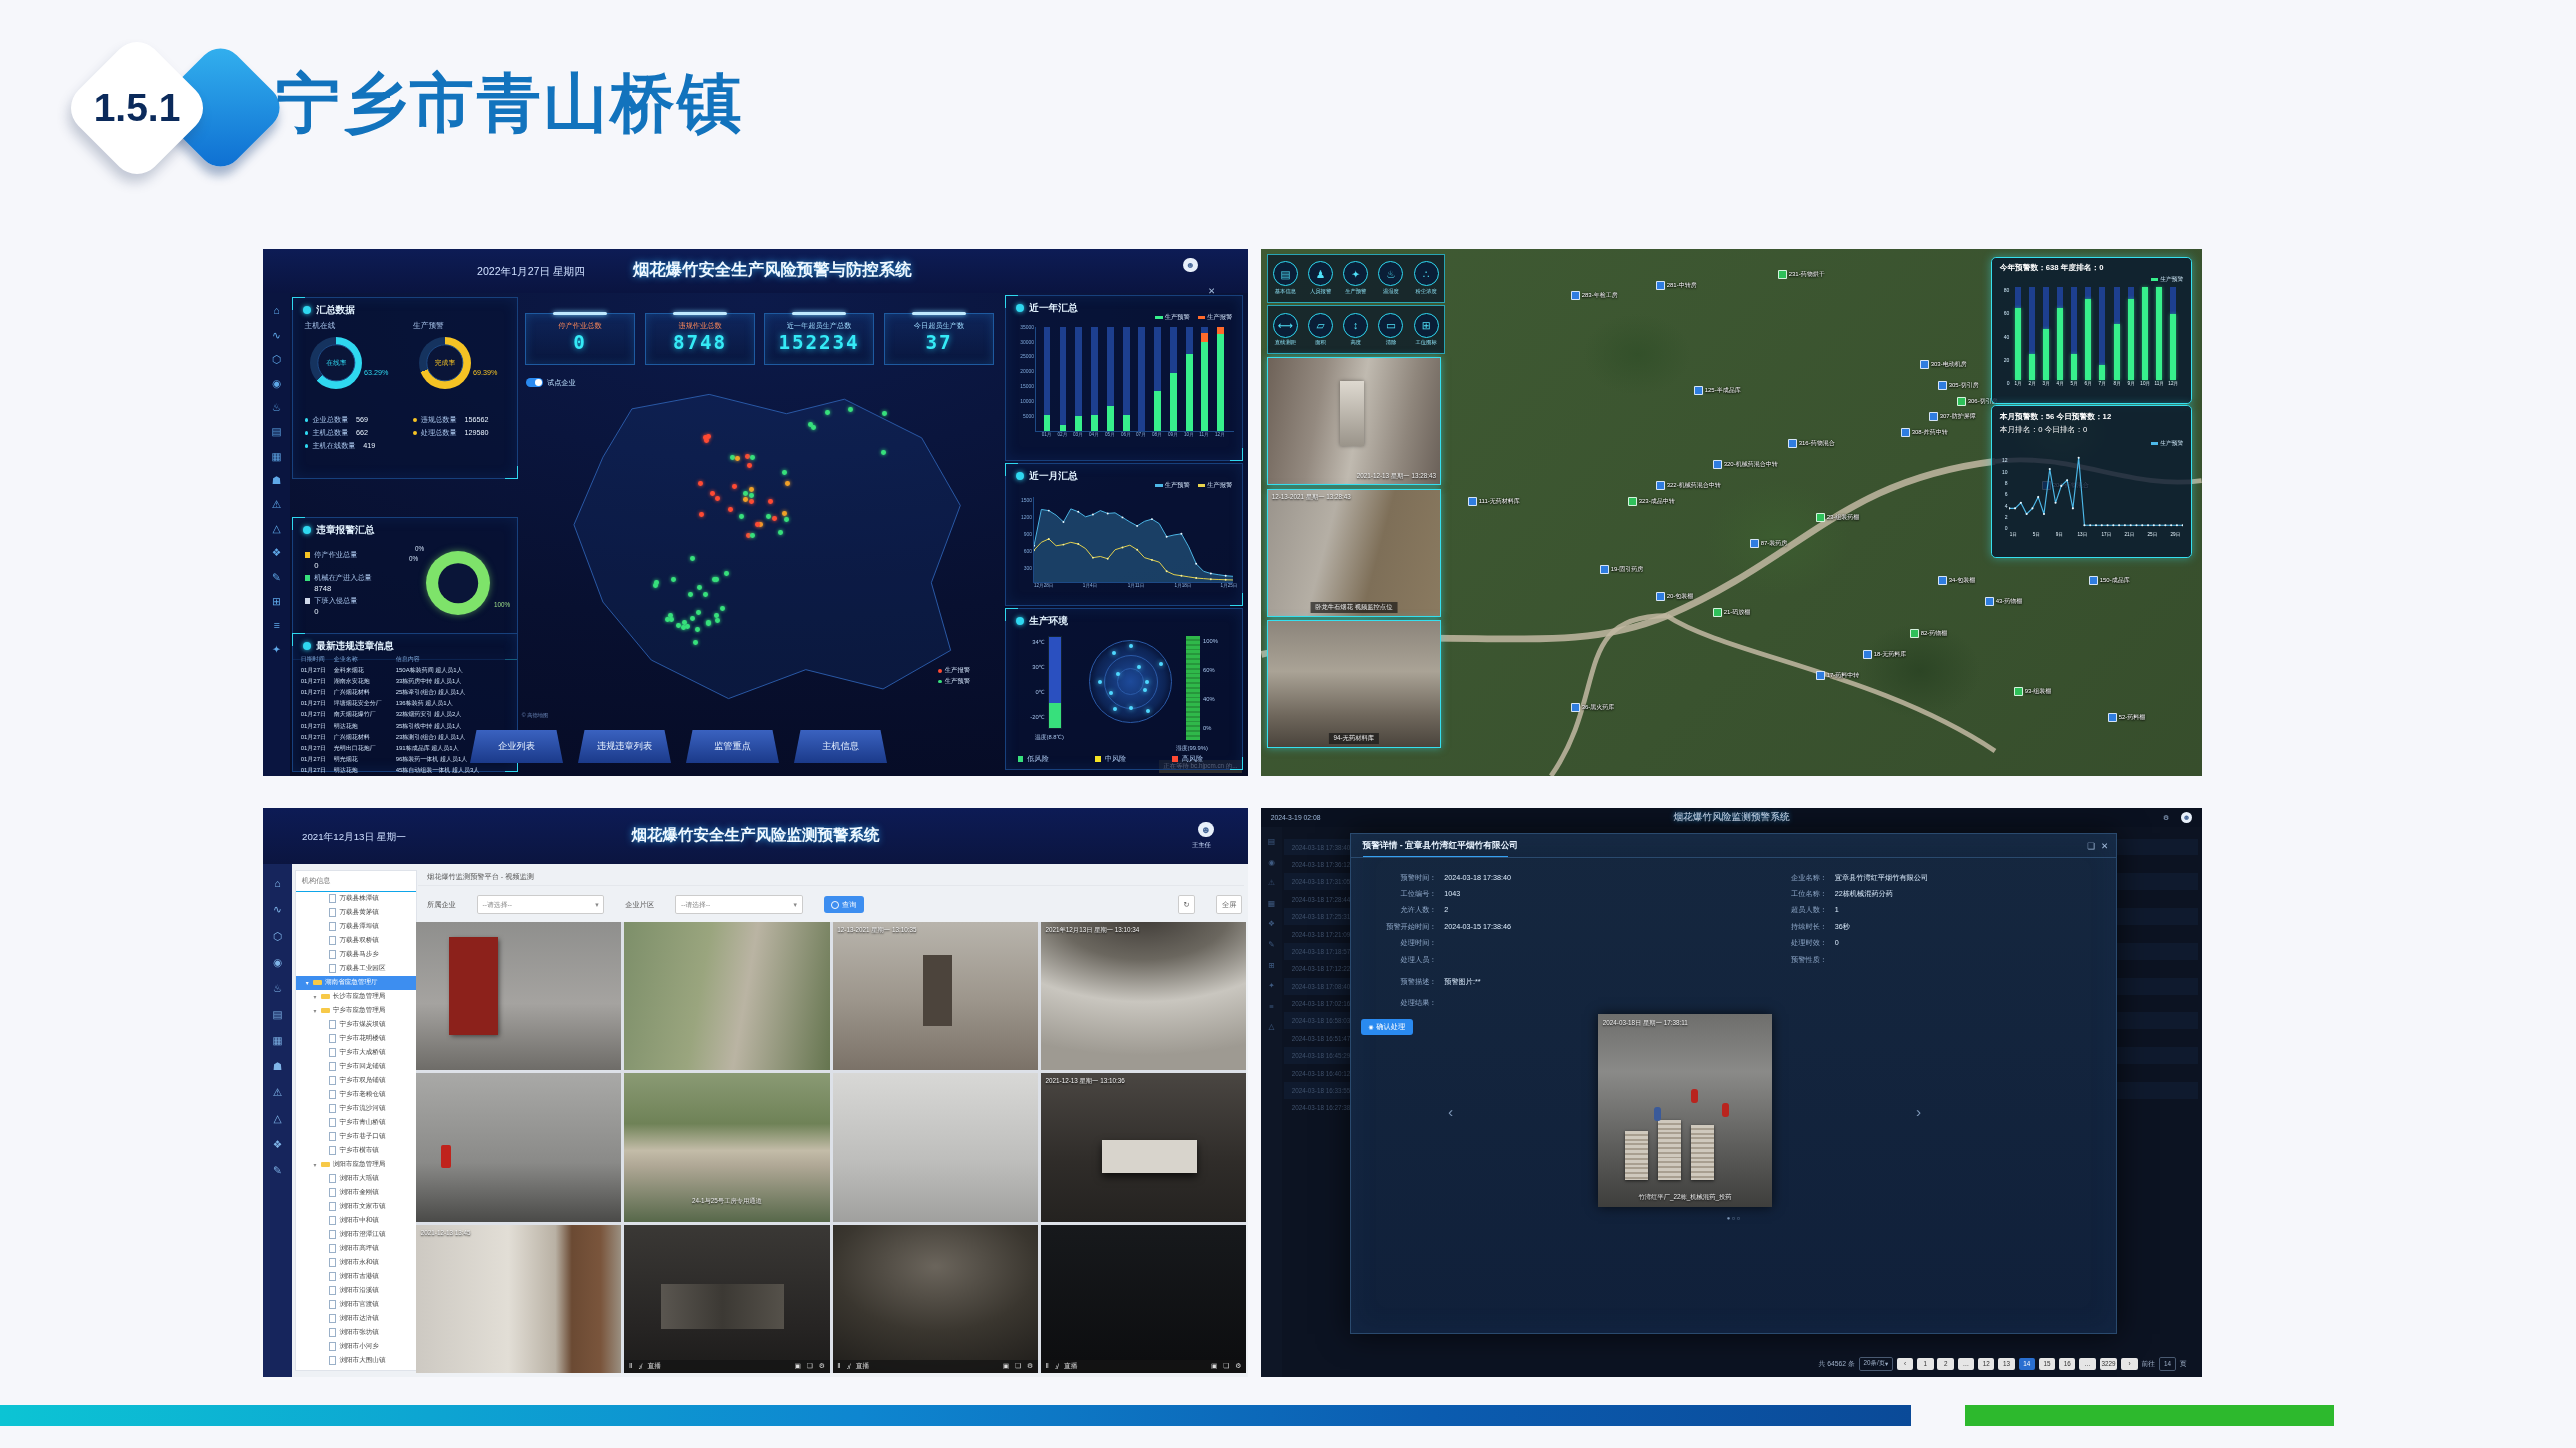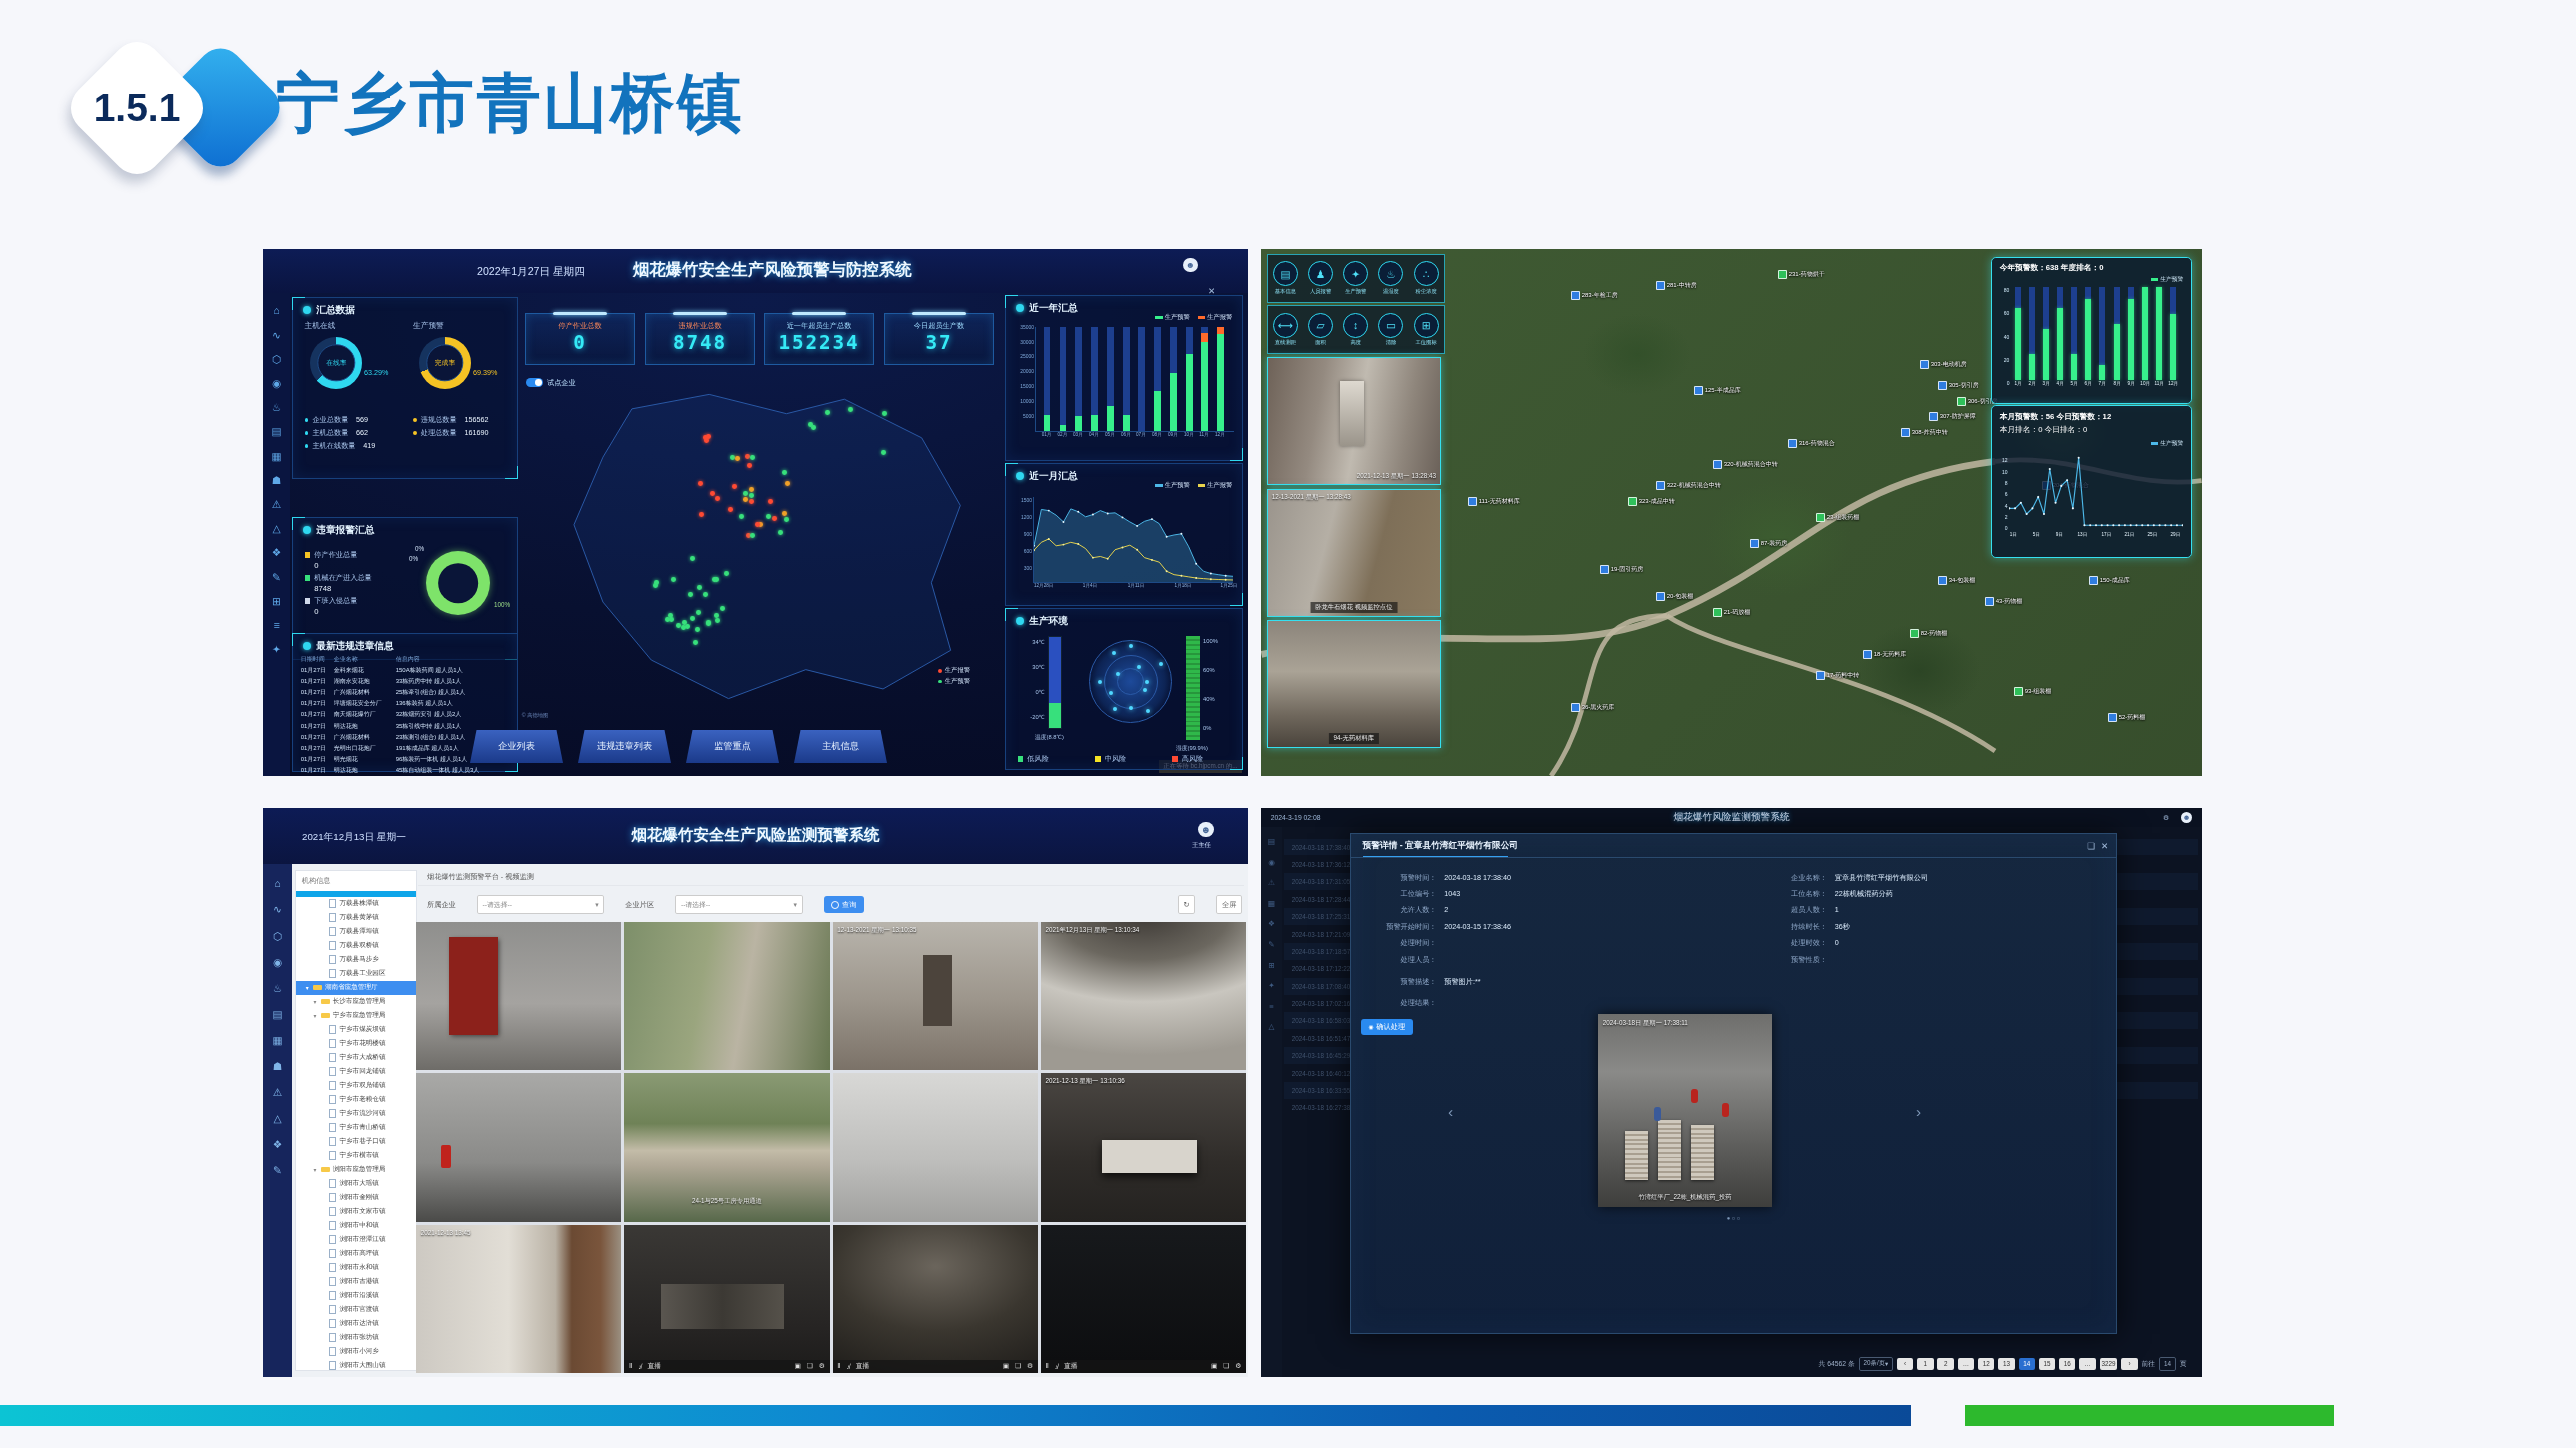--- a/index.html
+++ b/index.html
@@ -104,21 +104,21 @@
   .trp-leg{position:absolute;right:7.7px;top:17.4px;font-size:5.8px;color:#cfe8f8;}
   
   .bl{background:#eef1f5;}
   .bl-header{position:absolute;left:0;top:0;right:0;height:56px;background:linear-gradient(180deg,#0d1b55,#0b1540);}
   .bl-date{position:absolute;left:39px;top:23px;font-size:9.7px;color:#cfe0ff;}
   .bl-title{position:absolute;left:50%;top:17.4px;transform:translateX(-50%);font-size:15.5px;font-weight:bold;color:#eef8ff;
     text-shadow:0 0 7.7px #2a9ae0;white-space:nowrap;}
   .bl-rail{position:absolute;left:0;top:56px;bottom:0;width:29px;background:#16255c;display:flex;flex-direction:column;
     align-items:center;padding-top:11.6px;gap:10.6px;}
   .bl-side{position:absolute;left:32px;top:62px;width:120px;bottom:5.8px;background:#fff;border:1px solid #dfe3ea;overflow:hidden;}
-  .tree-head{font-size:7.2px;color:#777;padding:4.8px 5.8px;border-bottom:6px solid #0ea5e9;}
+  .tree-head{font-size:7.2px;color:#777;padding:4.8px 5.8px;border-bottom:1px solid #0ea5e9;}
   .trow{display:flex;align-items:center;height:14px;font-size:6.6px;color:#444;white-space:nowrap;overflow:hidden;}
   .trow.sel{background:#3d8ef0;color:#fff;}
   .t-doc{width:5.8px;height:7.7px;border:1px solid #9ab0c8;background:#fff;flex:0 0 auto;margin-right:2.9px;}
   .t-fold{width:8.7px;height:5.8px;background:#f7c948;border-radius:1px;flex:0 0 auto;margin-right:2.9px;}
   .t-car{width:7.7px;flex:0 0 auto;color:#888;font-size:5.8px;}
   .trow.sel .t-car{color:#fff;}
   .bl-crumb{position:absolute;left:164px;top:64px;font-size:7.2px;color:#555;}
   .bl-filterline{position:absolute;left:155px;right:3.9px;top:77px;border-top:1px solid #e4e7ec;}
   .flabel{font-size:7.2px;color:#555;}
   .fselect{height:17.4px;border:1px solid #ccc;background:#fff;border-radius:1.9px;font-size:6.8px;color:#888;
@@ -254,21 +254,21 @@
         </div>
         <div style="position: absolute; left: 120px; top: 114px;">
           <div class="stat-row">
             <div class="dot" style="background: rgb(245, 195, 36);"></div>
             <div>违规总数量</div>
             <b>156562</b>
           </div>
           <div class="stat-row">
             <div class="dot" style="background: rgb(245, 195, 36);"></div>
             <div>处理总数量</div>
-            <b>161690</b>
+            <b>129580</b>
           </div>
         </div>
       </div>
       <div class="np" style="left: 29px; top: 236px; width: 224px; height: 141px; margin-top: 32px;">
         <div class="ptitle">违章报警汇总</div>
         <div style="position: absolute; left: 11.6px; top: 29px;">
           <div class="stat-row">
             <div style="width: 5.8px; height: 5.8px; background: rgb(245, 195, 36);"></div>
             <div>停产作业总量</div>
           </div>

